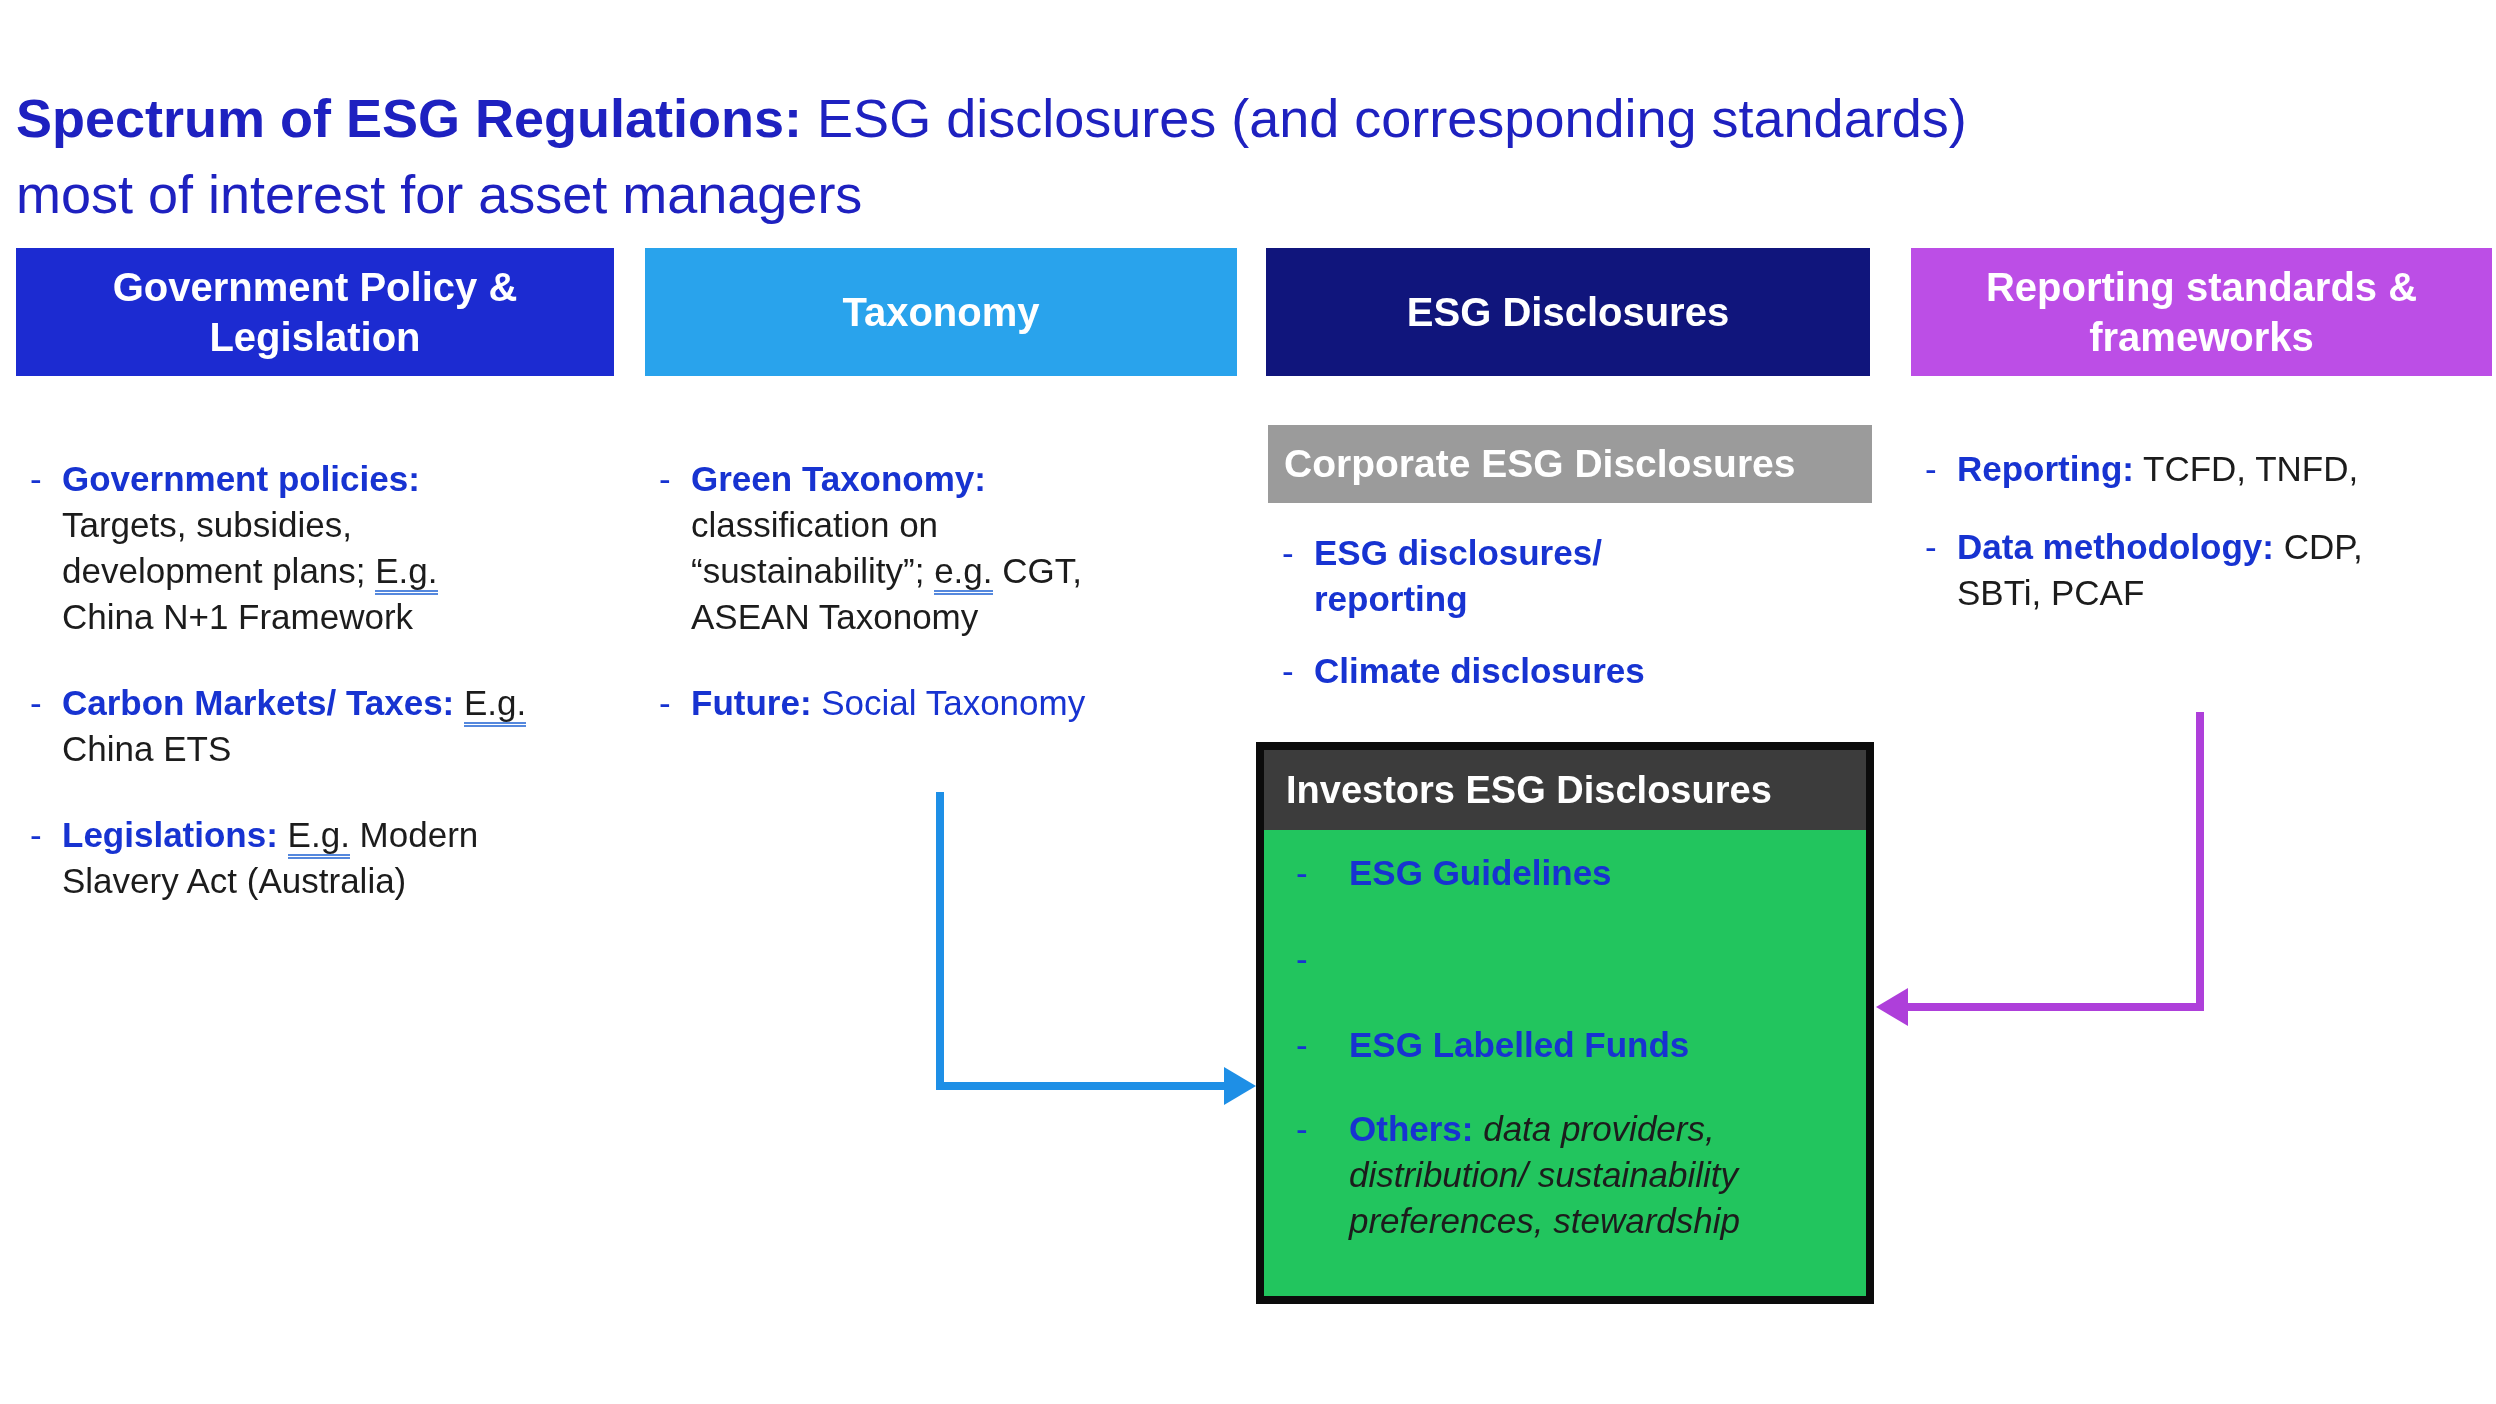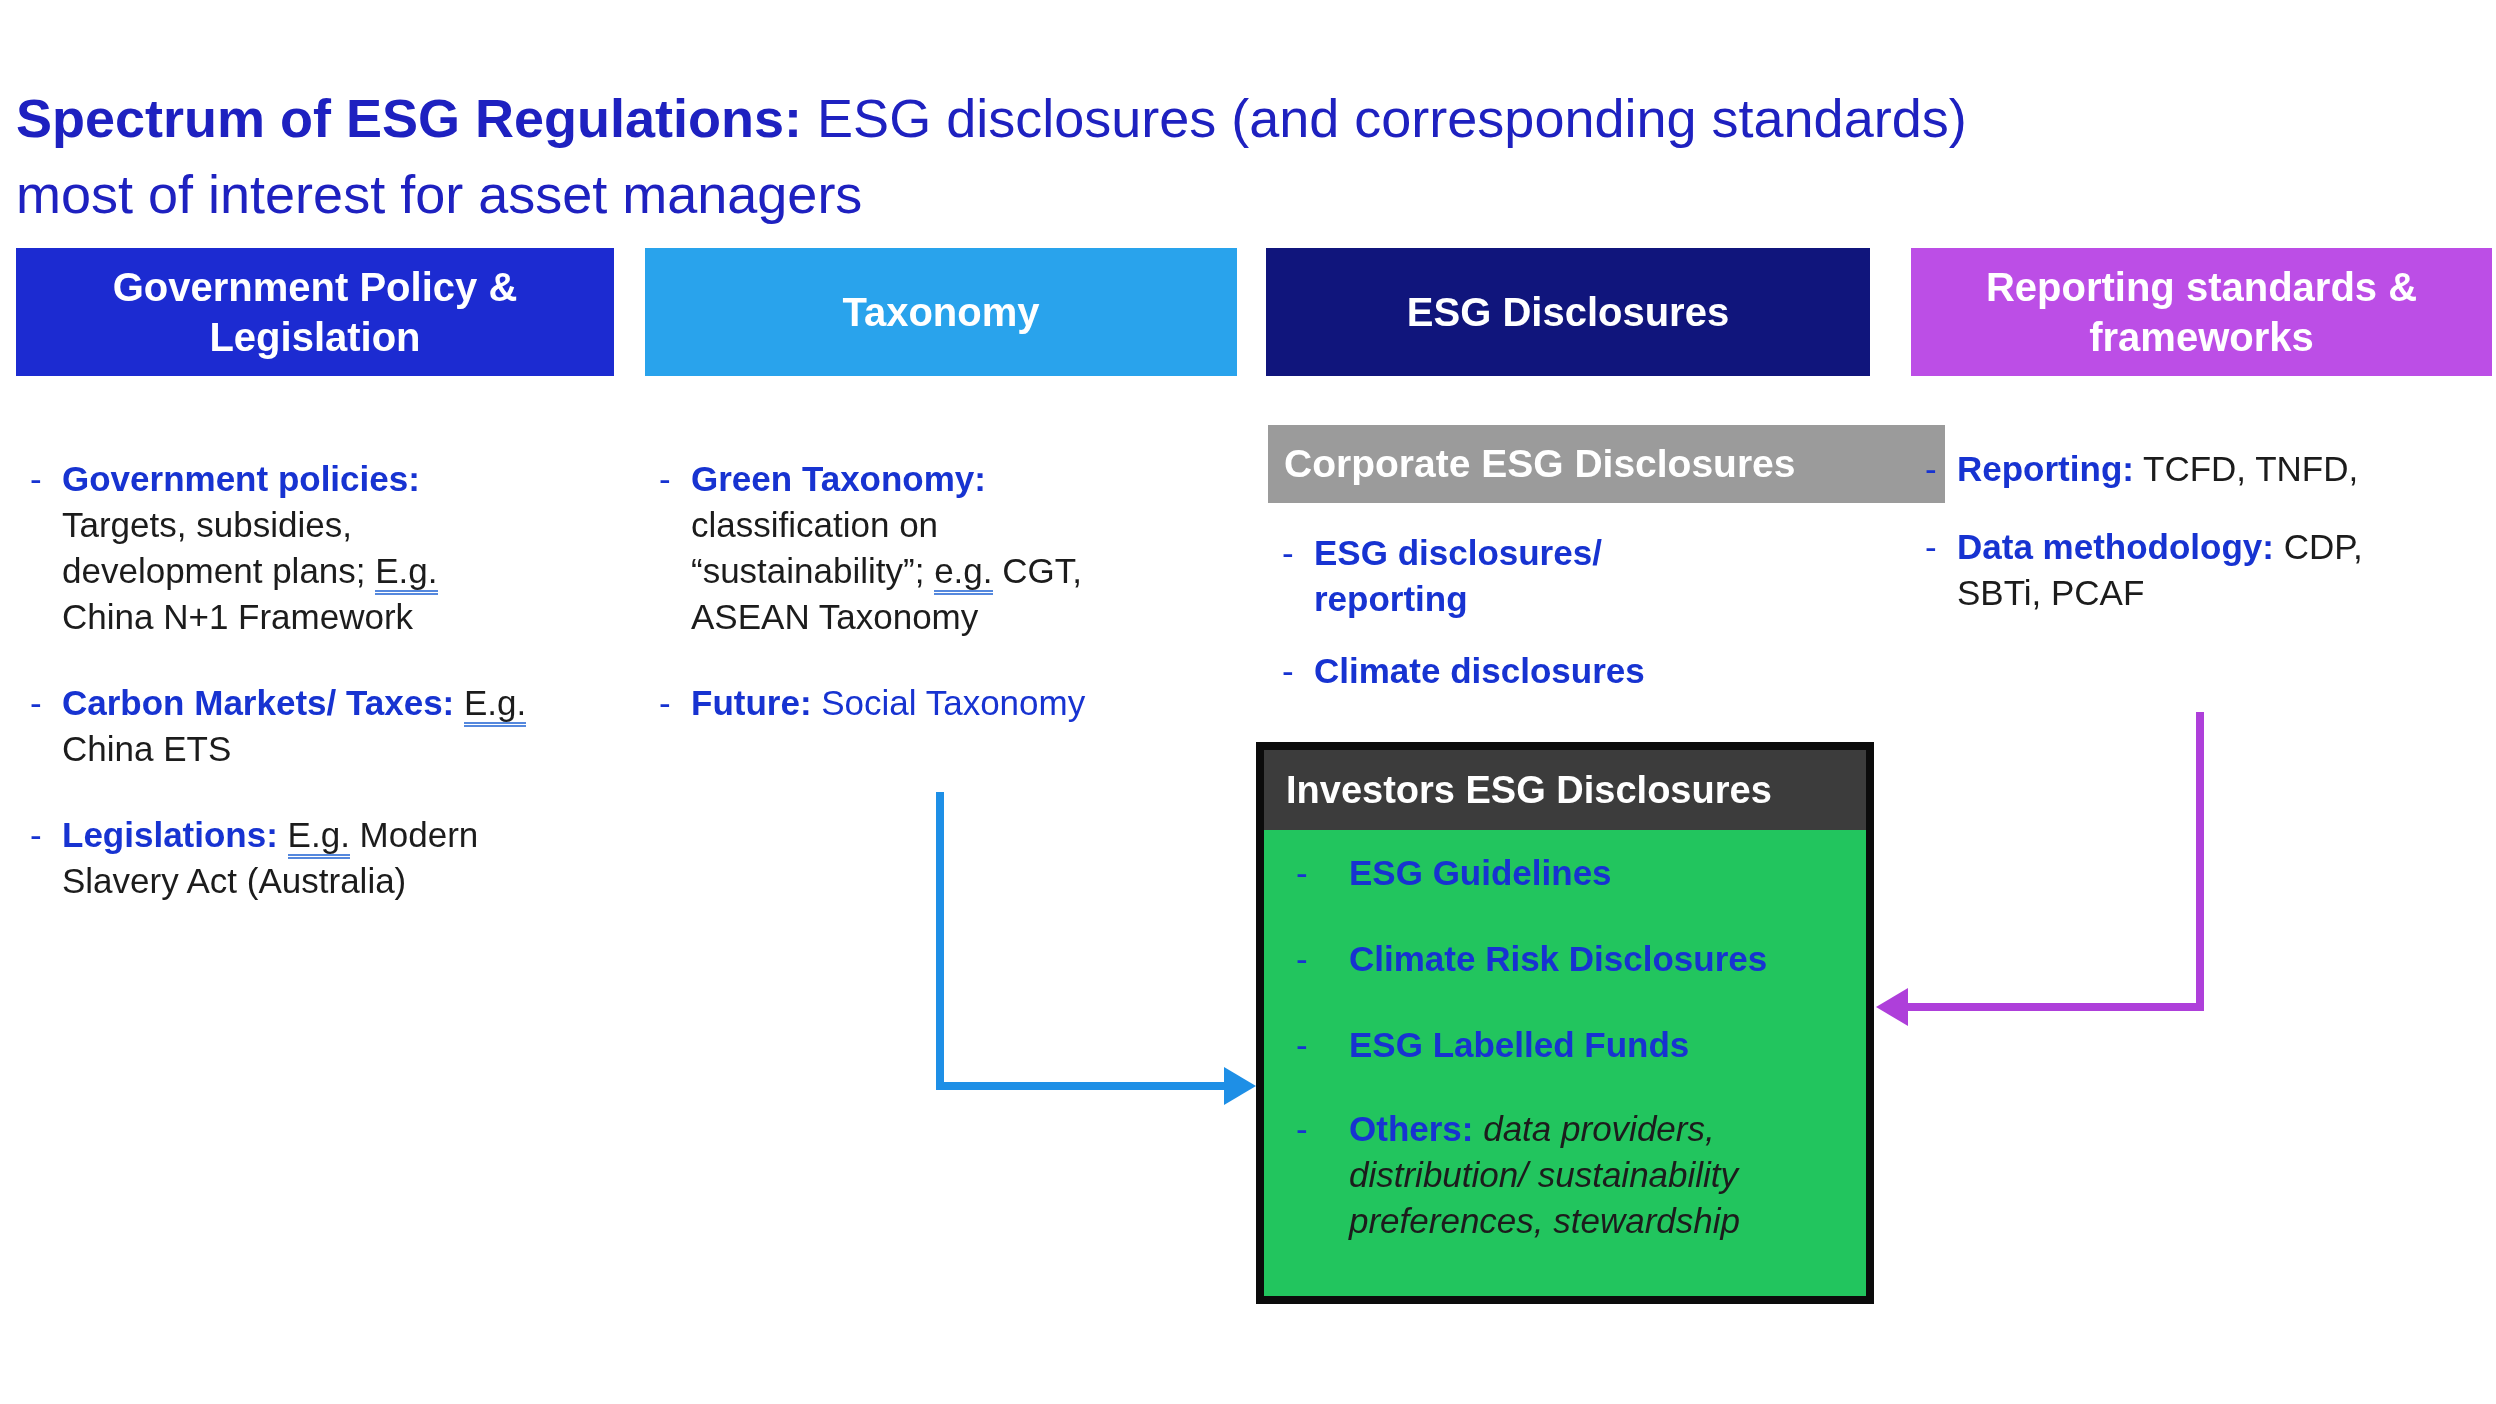--- a/index.html
+++ b/index.html
@@ -35,21 +35,21 @@
   .dash{flex:none;width:46px;padding-left:14px;box-sizing:border-box;color:var(--c-textBlue);}
   .btxt{flex:1 1 auto;}
   .tl{display:block;}
   .r-b{color:var(--c-textBlue);font-weight:bold;}
   .r-bl{color:var(--c-textBlue);font-weight:normal;}
   .r-k{color:var(--c-textBlack);}
   .r-ku{color:var(--c-textBlack);border-bottom:5px double var(--c-underline);}
   .r-i{color:var(--c-textBlack);font-style:italic;}
   
   .graybar{
-    position:absolute;left:1268px;top:425px;width:677px;height:78px;background:var(--c-grayBar);
+    position:absolute;left:1268px;top:425px;width:604px;height:78px;background:var(--c-grayBar);
     color:#ffffff;font-weight:bold;font-size:39px;display:flex;align-items:center;
     padding-left:16px;box-sizing:border-box;
   }
   
   .invbox{
     position:absolute;left:1256px;top:742px;width:618px;height:562px;background:#22c55e;
     border:8px solid var(--c-boxBorder);box-sizing:border-box;
   }
   .invhdr{
     height:80px;background:var(--c-investorsHeader);color:#ffffff;font-weight:bold;font-size:38px;
@@ -158,21 +158,20 @@
     <div class="invbody">
       <div class="bullet">
         <span class="dash">-</span>
         <div class="btxt">
             <div class="tl"><span class="r-b">ESG Guidelines</span></div>
           </div>
       </div>
       <div class="bullet">
         <span class="dash">-</span>
         <div class="btxt">
-            <div class="tl"><span class="r-b">Climate Risk Disclosures</span></div>
           </div>
       </div>
       <div class="bullet">
         <span class="dash">-</span>
         <div class="btxt">
             <div class="tl"><span class="r-b">ESG Labelled Funds</span></div>
           </div>
       </div>
       <div class="bullet">
         <span class="dash">-</span>

